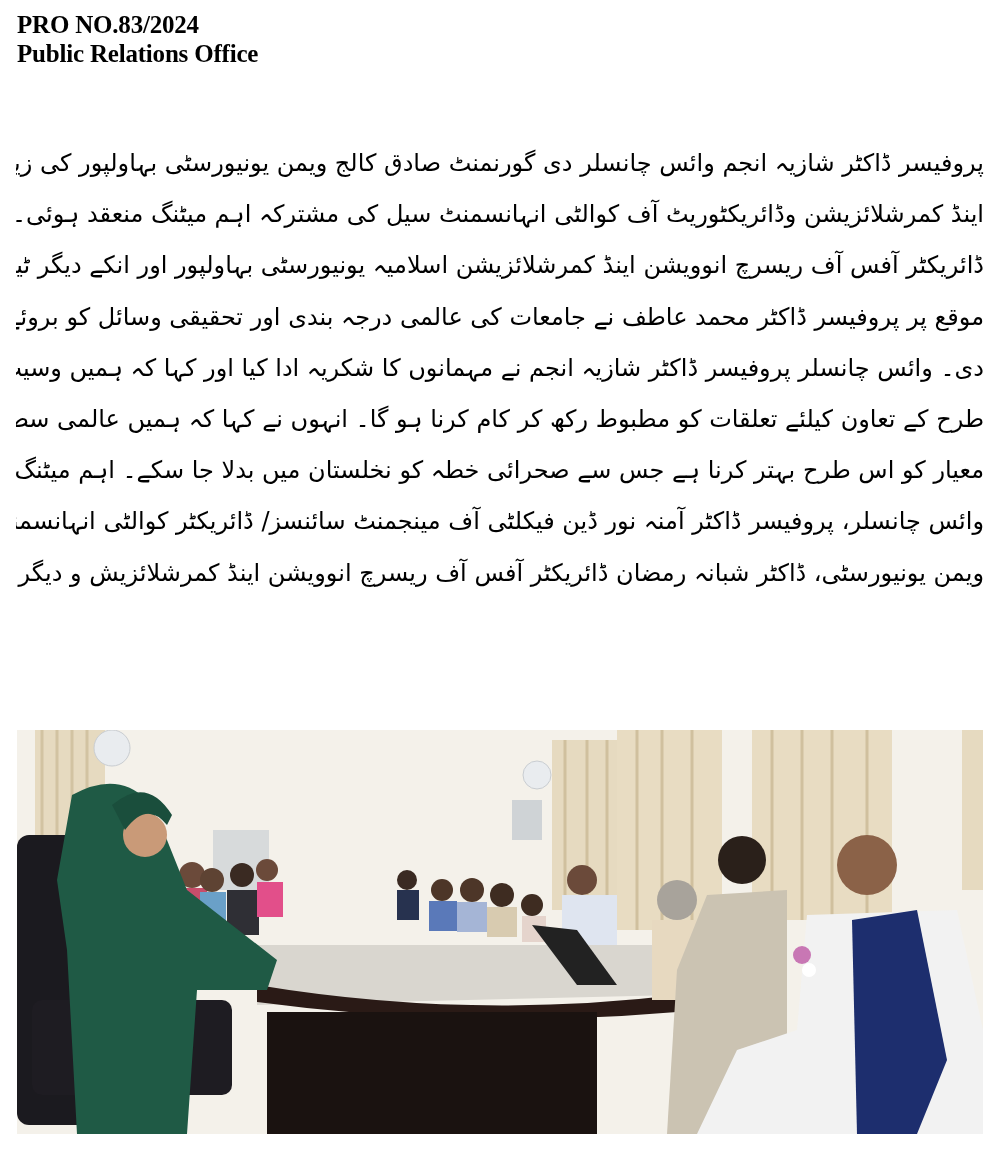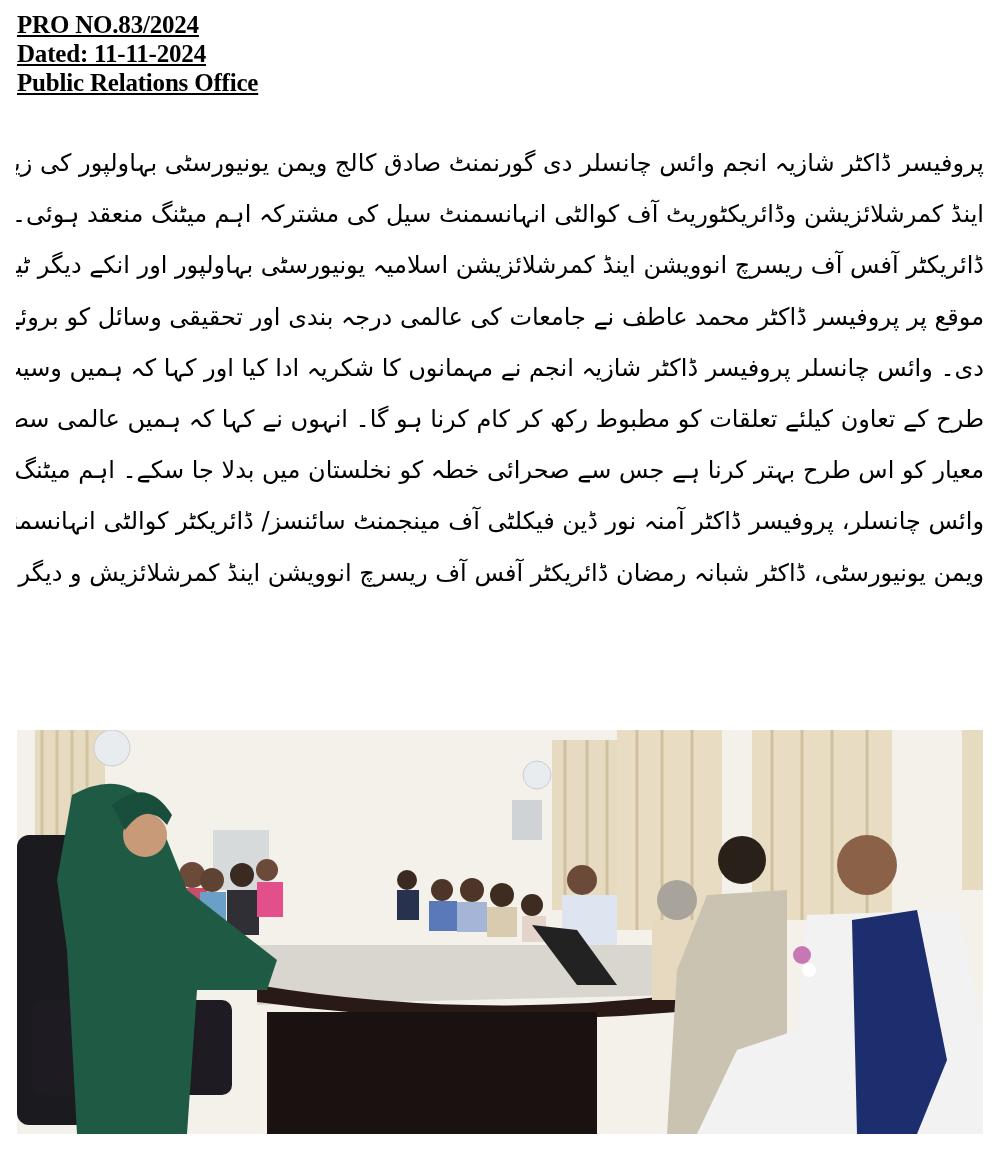--- a/index.html
+++ b/index.html
@@ -1,30 +1,29 @@
 <!DOCTYPE html>
 <html><head>
   <meta charset="utf-8">
   <style>
     html, body { margin: 0; padding: 0; background: #ffffff; }
     body { width: 1000px; height: 1151px; position: relative; overflow: hidden; font-family: "DejaVu Serif", serif; color: #000; }
     .header { position: absolute; left: 17px; top: 10px; }
-    .header-line { font-family: "Liberation Serif", serif; font-weight: bold; font-size: 25px; line-height: 29px; text-decoration: underline; text-decoration-thickness: 2px; text-underline-offset: 2px; white-space: nowrap; letter-spacing: -0.2px; }
+    .header-line { font-family: "Liberation Serif", serif; font-weight: bold; font-size: 25px; line-height: 29px; text-decoration-thickness: 2px; text-underline-offset: 2px; white-space: nowrap; letter-spacing: -0.2px; }
     .urdu-block { position: absolute; left: 16px; top: 138px; width: 968px; direction: rtl; }
     .urdu-line { font-family: "DejaVu Sans", sans-serif; font-size: 24px; height: 51.2px; line-height: 51.2px; text-align: justify; text-align-last: justify; white-space: nowrap; overflow: hidden; }
     .urdu-line.last { text-align-last: right; }
     .photo { position: absolute; left: 17px; top: 730px; width: 966px; height: 404px; overflow: hidden; background: #f3efe6; }
     .photo svg { display: block; width: 100%; height: 100%; }
   </style>
 </head>
 <body>
 
 <div class="header">
   <div class="header-line">PRO NO.83/2024</div>
-  <div class="header-line">Dated: 11-11-2024</div>
   <div class="header-line">Public Relations Office</div>
 </div>
 
 <div class="urdu-block" lang="ur">
   <div class="urdu-line">پروفیسر ڈاکٹر شازیہ انجم وائس چانسلر دی گورنمنٹ صادق کالج ویمن یونیورسٹی بہاولپور کی زیر صدارت آفس آف ریسرچ انوویشن</div>
   <div class="urdu-line">اینڈ کمرشلائزیشن وڈائریکٹوریٹ آف کوالٹی انہانسمنٹ سیل کی مشترکہ اہم میٹنگ منعقد ہوئی۔ اس موقع پر پروفیسر ڈاکٹر محمد عاطف</div>
   <div class="urdu-line">ڈائریکٹر آفس آف ریسرچ انوویشن اینڈ کمرشلائزیشن اسلامیہ یونیورسٹی بہاولپور اور انکے دیگر ٹیم ممبران نے شرکت کی۔ اس</div>
   <div class="urdu-line">موقع پر پروفیسر ڈاکٹر محمد عاطف نے جامعات کی عالمی درجہ بندی اور تحقیقی وسائل کو بروئے کار لانے بارے اہم نکات پر بریفنگ</div>
   <div class="urdu-line">دی۔ وائس چانسلر پروفیسر ڈاکٹر شازیہ انجم نے مہمانوں کا شکریہ ادا کیا اور کہا کہ ہمیں وسیب کی ترقی کیلئے خطہ کی دیگر جامعات سے ہر</div>
   <div class="urdu-line">طرح کے تعاون کیلئے تعلقات کو مطبوط رکھ کر کام کرنا ہو گا۔ انہوں نے کہا کہ ہمیں عالمی سطح پر درپیش چیلنجز کو دیکھتے ہوئے تحقیق</div>

